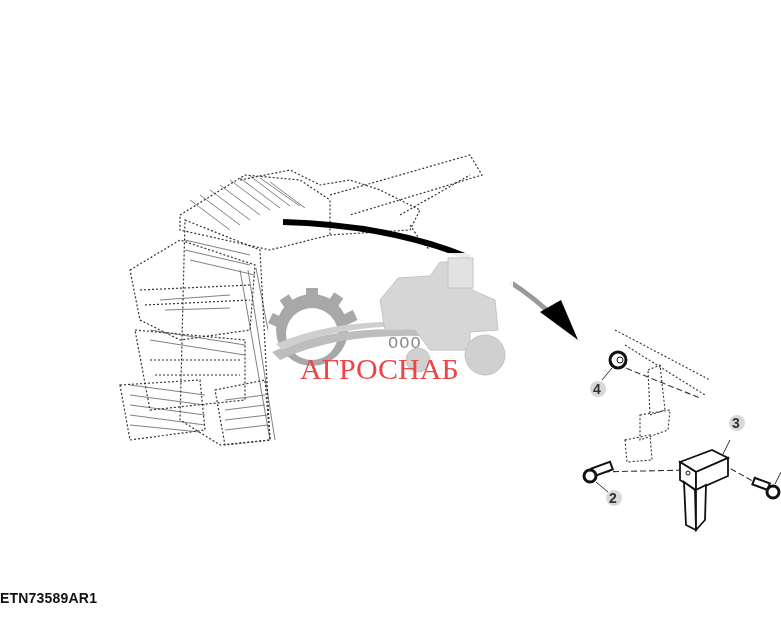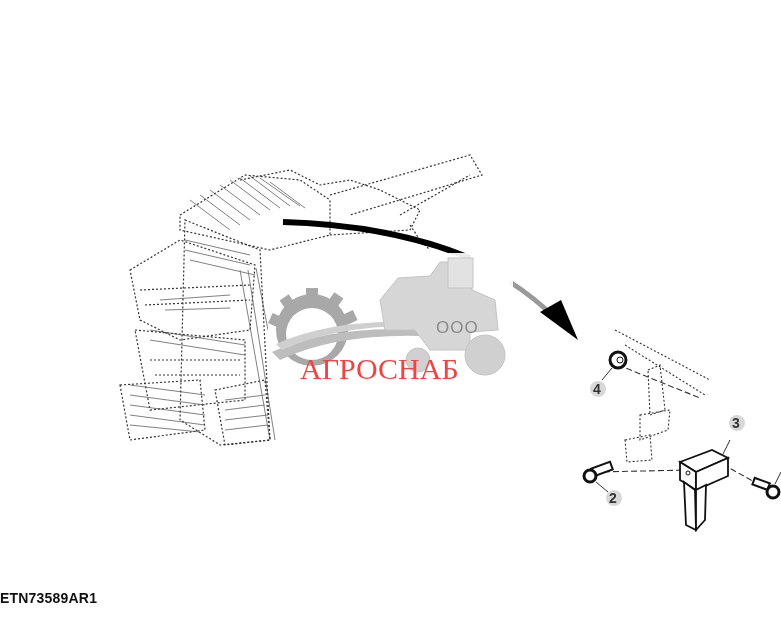--- a/index.html
+++ b/index.html
@@ -1,20 +1,20 @@
 <!DOCTYPE html>
 <html><head>
   <meta charset="utf-8">
   <style>
     html, body { margin:0; padding:0; background:#ffffff; }
     body { width:781px; height:641px; position:relative; overflow:hidden; font-family:"Liberation Sans", sans-serif; }
     .canvas { position:absolute; left:0; top:0; width:781px; height:641px; }
     .callout { position:absolute; font-family:"Liberation Sans", sans-serif; font-weight:bold; font-size:14px; color:#333; }
     .figure-id { position:absolute; left:0; top:590px; font-size:14px; font-weight:bold; color:#111; letter-spacing:0.2px;text-align:center; }
-    .wm-ooo { position:absolute; left:388px; top:318px; font-family:Liberation Sans, sans-serif; font-size:17px; color:#8a8a8a; letter-spacing:1px;margin-left:48px; }
+    .wm-ooo { position:absolute; left:388px; top:334px; font-family:Liberation Mono, monospace; font-size:17px; color:#8a8a8a; letter-spacing:1px; }
     .wm-name { position:absolute; left:300px; top:352px; font-family:"Liberation Serif", serif; font-size:30px; color:#ef4444; letter-spacing:0px; }
   </style>
 </head>
 <body>
 
 <div class="canvas">
   <svg width="781" height="641" viewBox="0 0 781 641" xmlns="http://www.w3.org/2000/svg">
 
     <g stroke="#333" fill="none" stroke-width="1.2" stroke-dasharray="2 2">
 

